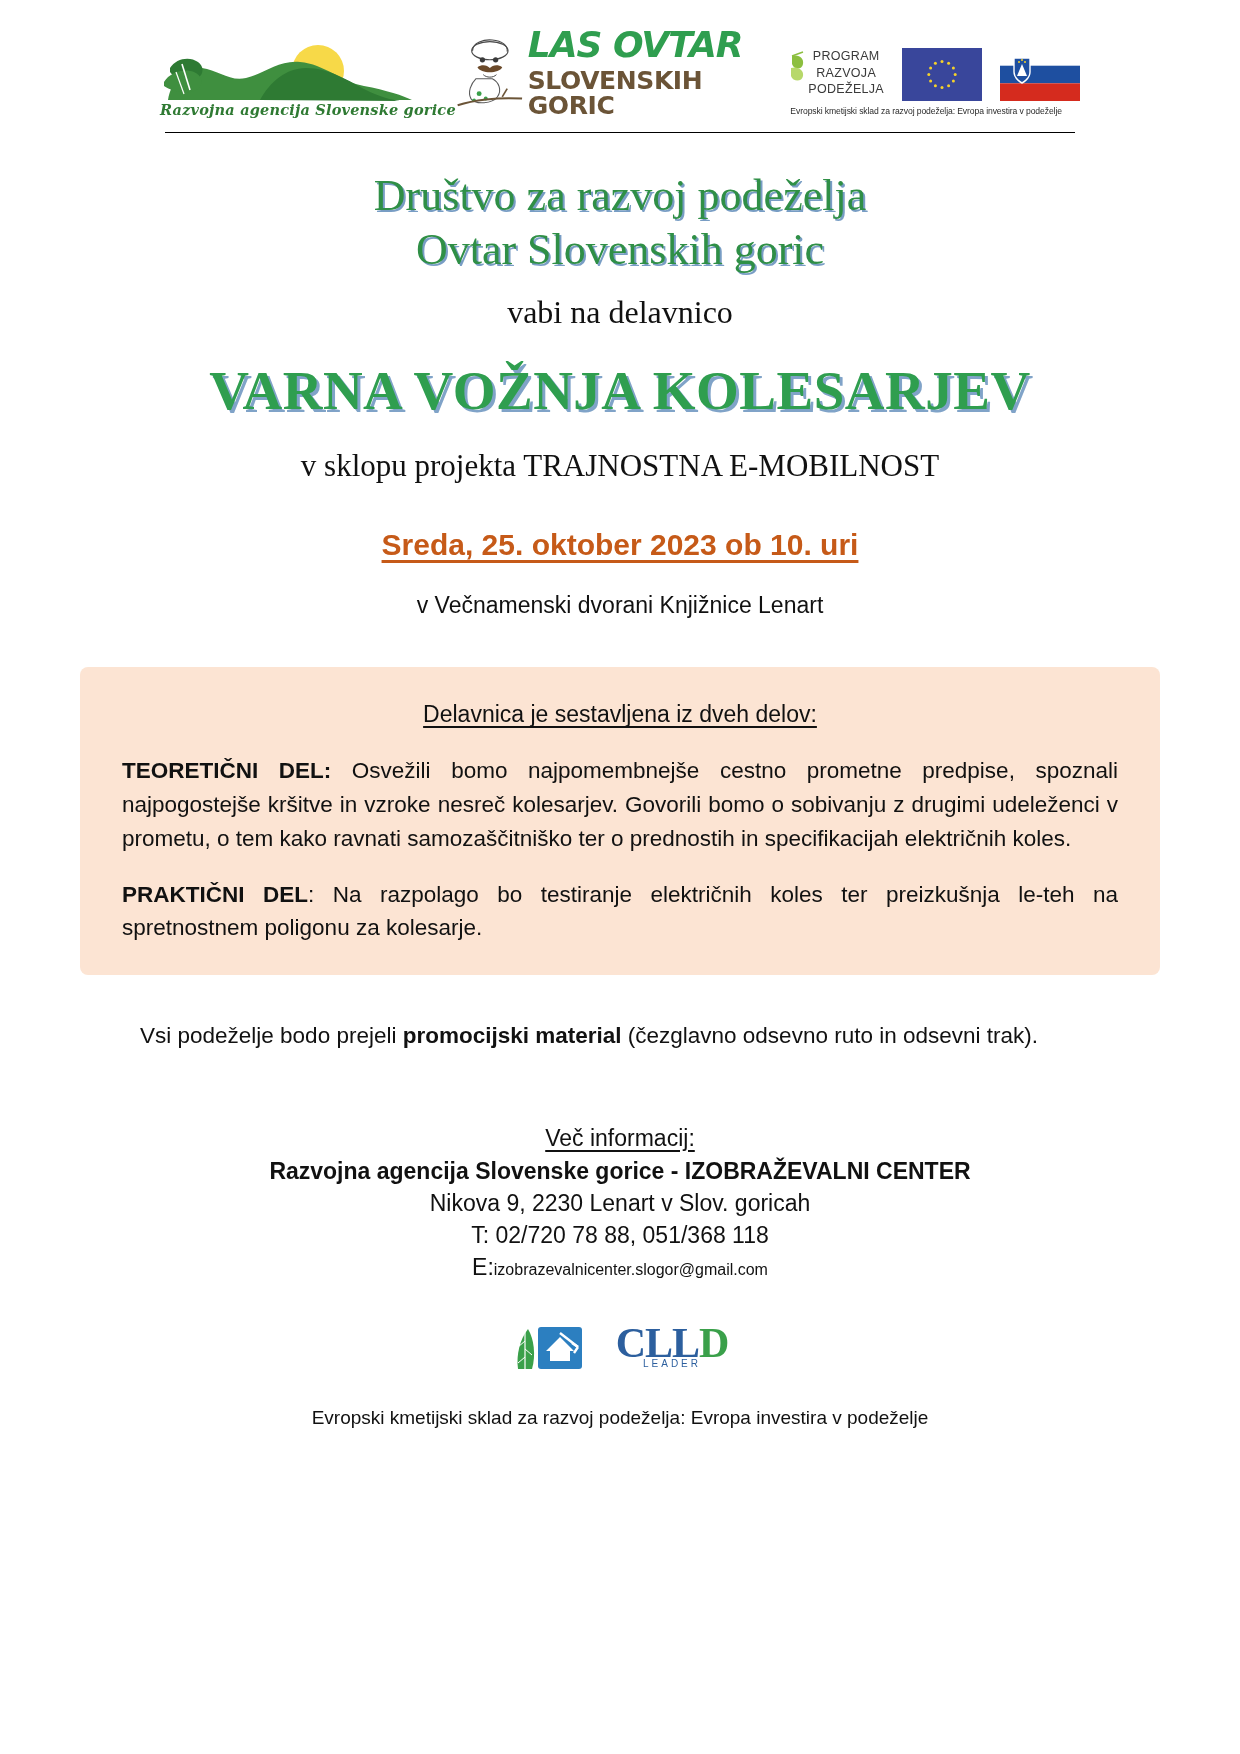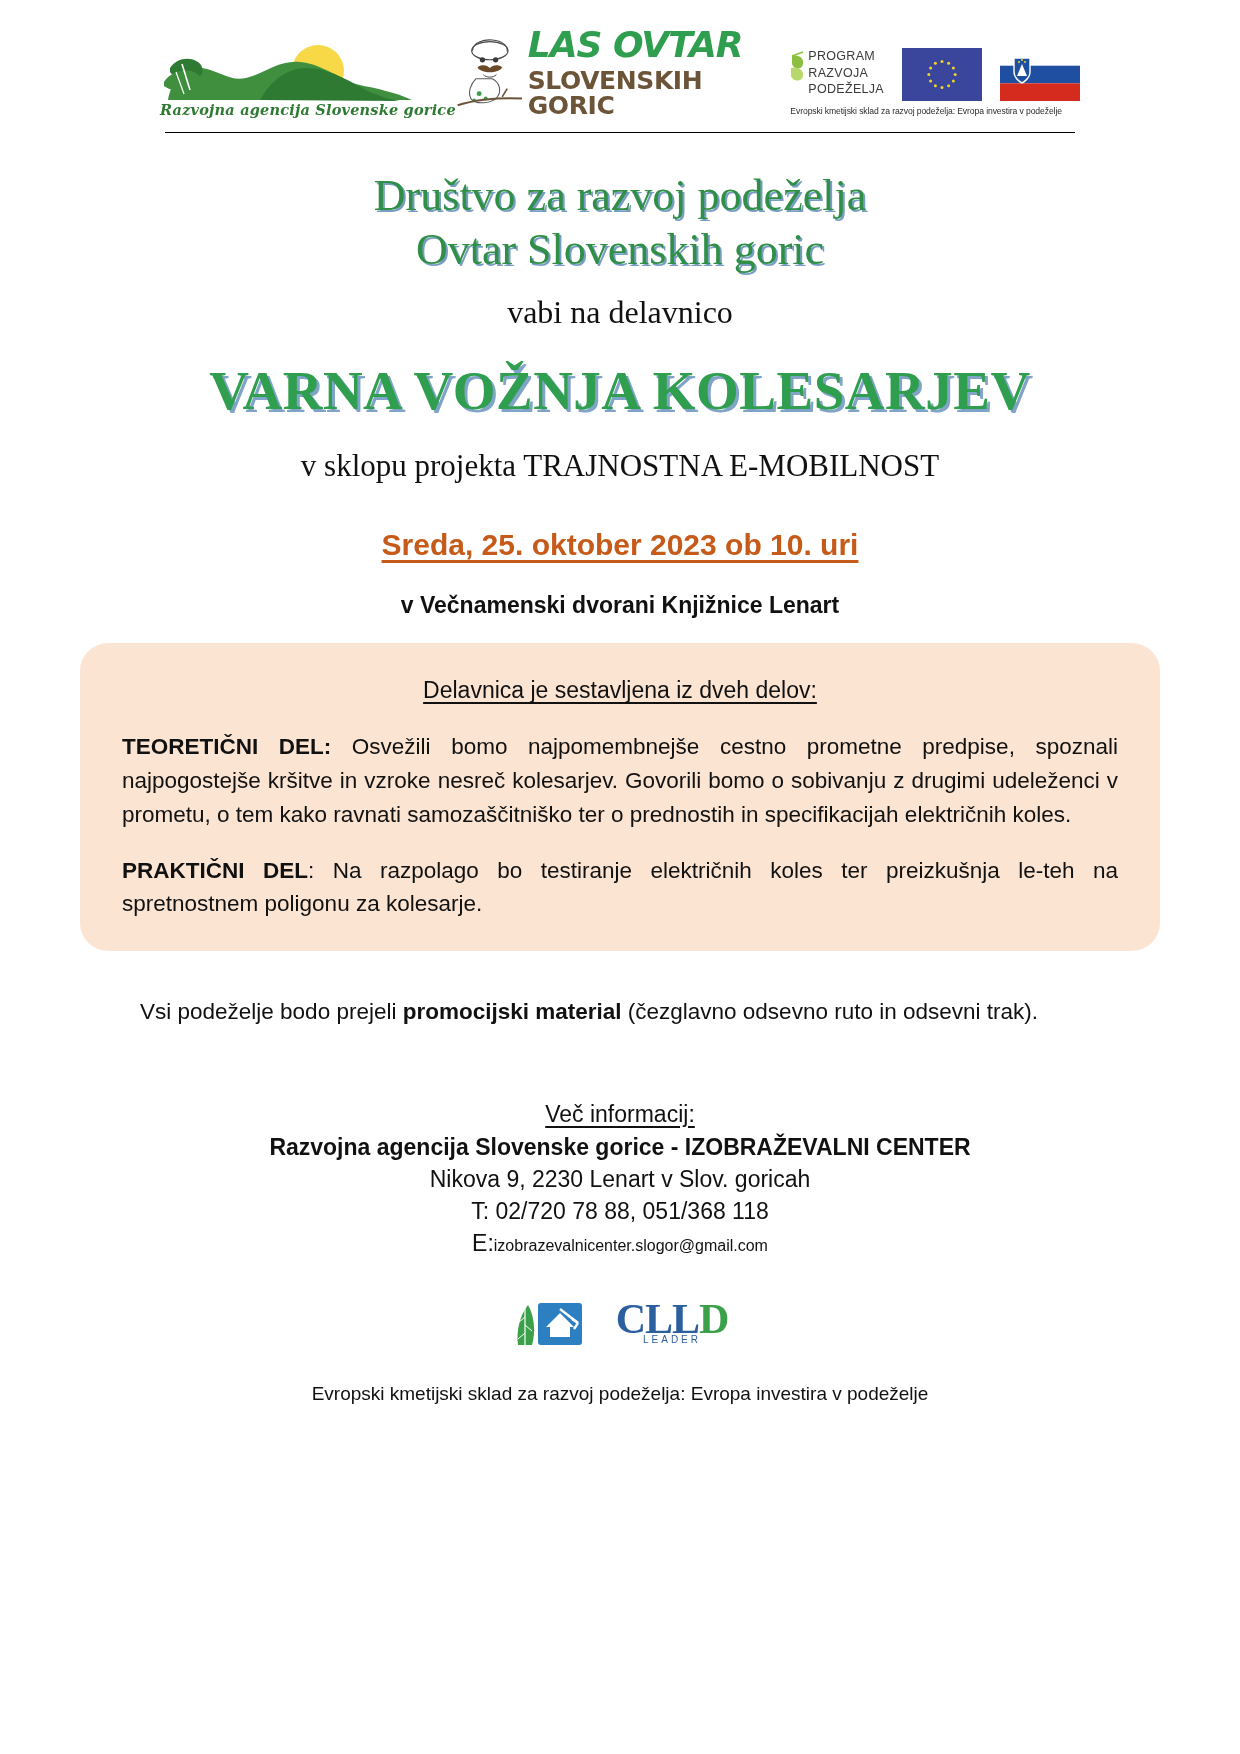--- a/index.html
+++ b/index.html
@@ -72,21 +72,21 @@
 
   
   .prp-block {
     margin-left: 26px;
     display: flex;
     flex-direction: column;
     align-items: flex-start;
     padding-bottom: 2px;
   }
   .prp-row { display: flex; align-items: flex-start; gap: 18px; }
-  .prp-text-wrap { display: flex; align-items: flex-start; gap: 3px; }
+  .prp-text-wrap { display: flex; align-items: flex-start; gap: 3px; text-align: center; }
   .prp-leaf { width: 15px; height: 46px; margin-top: 2px; }
   .prp-text {
     font-family: "Liberation Sans", sans-serif;
     font-size: 12.5px;
     line-height: 1.32;
     color: #3a3a3a;
     letter-spacing: .3px;
     white-space: nowrap;
   }
   .flag { width: 80px; height: 53px; display: block; }
@@ -144,32 +144,32 @@
     font-family: "Liberation Sans", sans-serif;
     font-weight: bold;
     font-size: 30px;
     text-align: center;
     color: #c65a18;
     margin-top: 44px;
   }
   .date-line span { text-decoration: underline; text-underline-offset: 5px; }
   .venue-line {
     font-family: "Liberation Sans", sans-serif;
-    font-weight: bold;
+    font-weight: normal;
     font-size: 23px;
     text-align: center;
     color: #111;
     margin-top: 30px;
   }
 
   
   .content-box {
-    margin: 24px 80px 0 80px;
+    margin: 48px 80px 0 80px;
     background: #fce4d3;
-    border-radius: 28px;
+    border-radius: 8px;
     padding: 34px 42px 30px 42px;
     box-sizing: border-box;
   }
   .box-heading {
     font-family: "Liberation Sans", sans-serif;
     font-size: 23px;
     text-align: center;
     color: #111;
     margin-bottom: 26px;
   }

